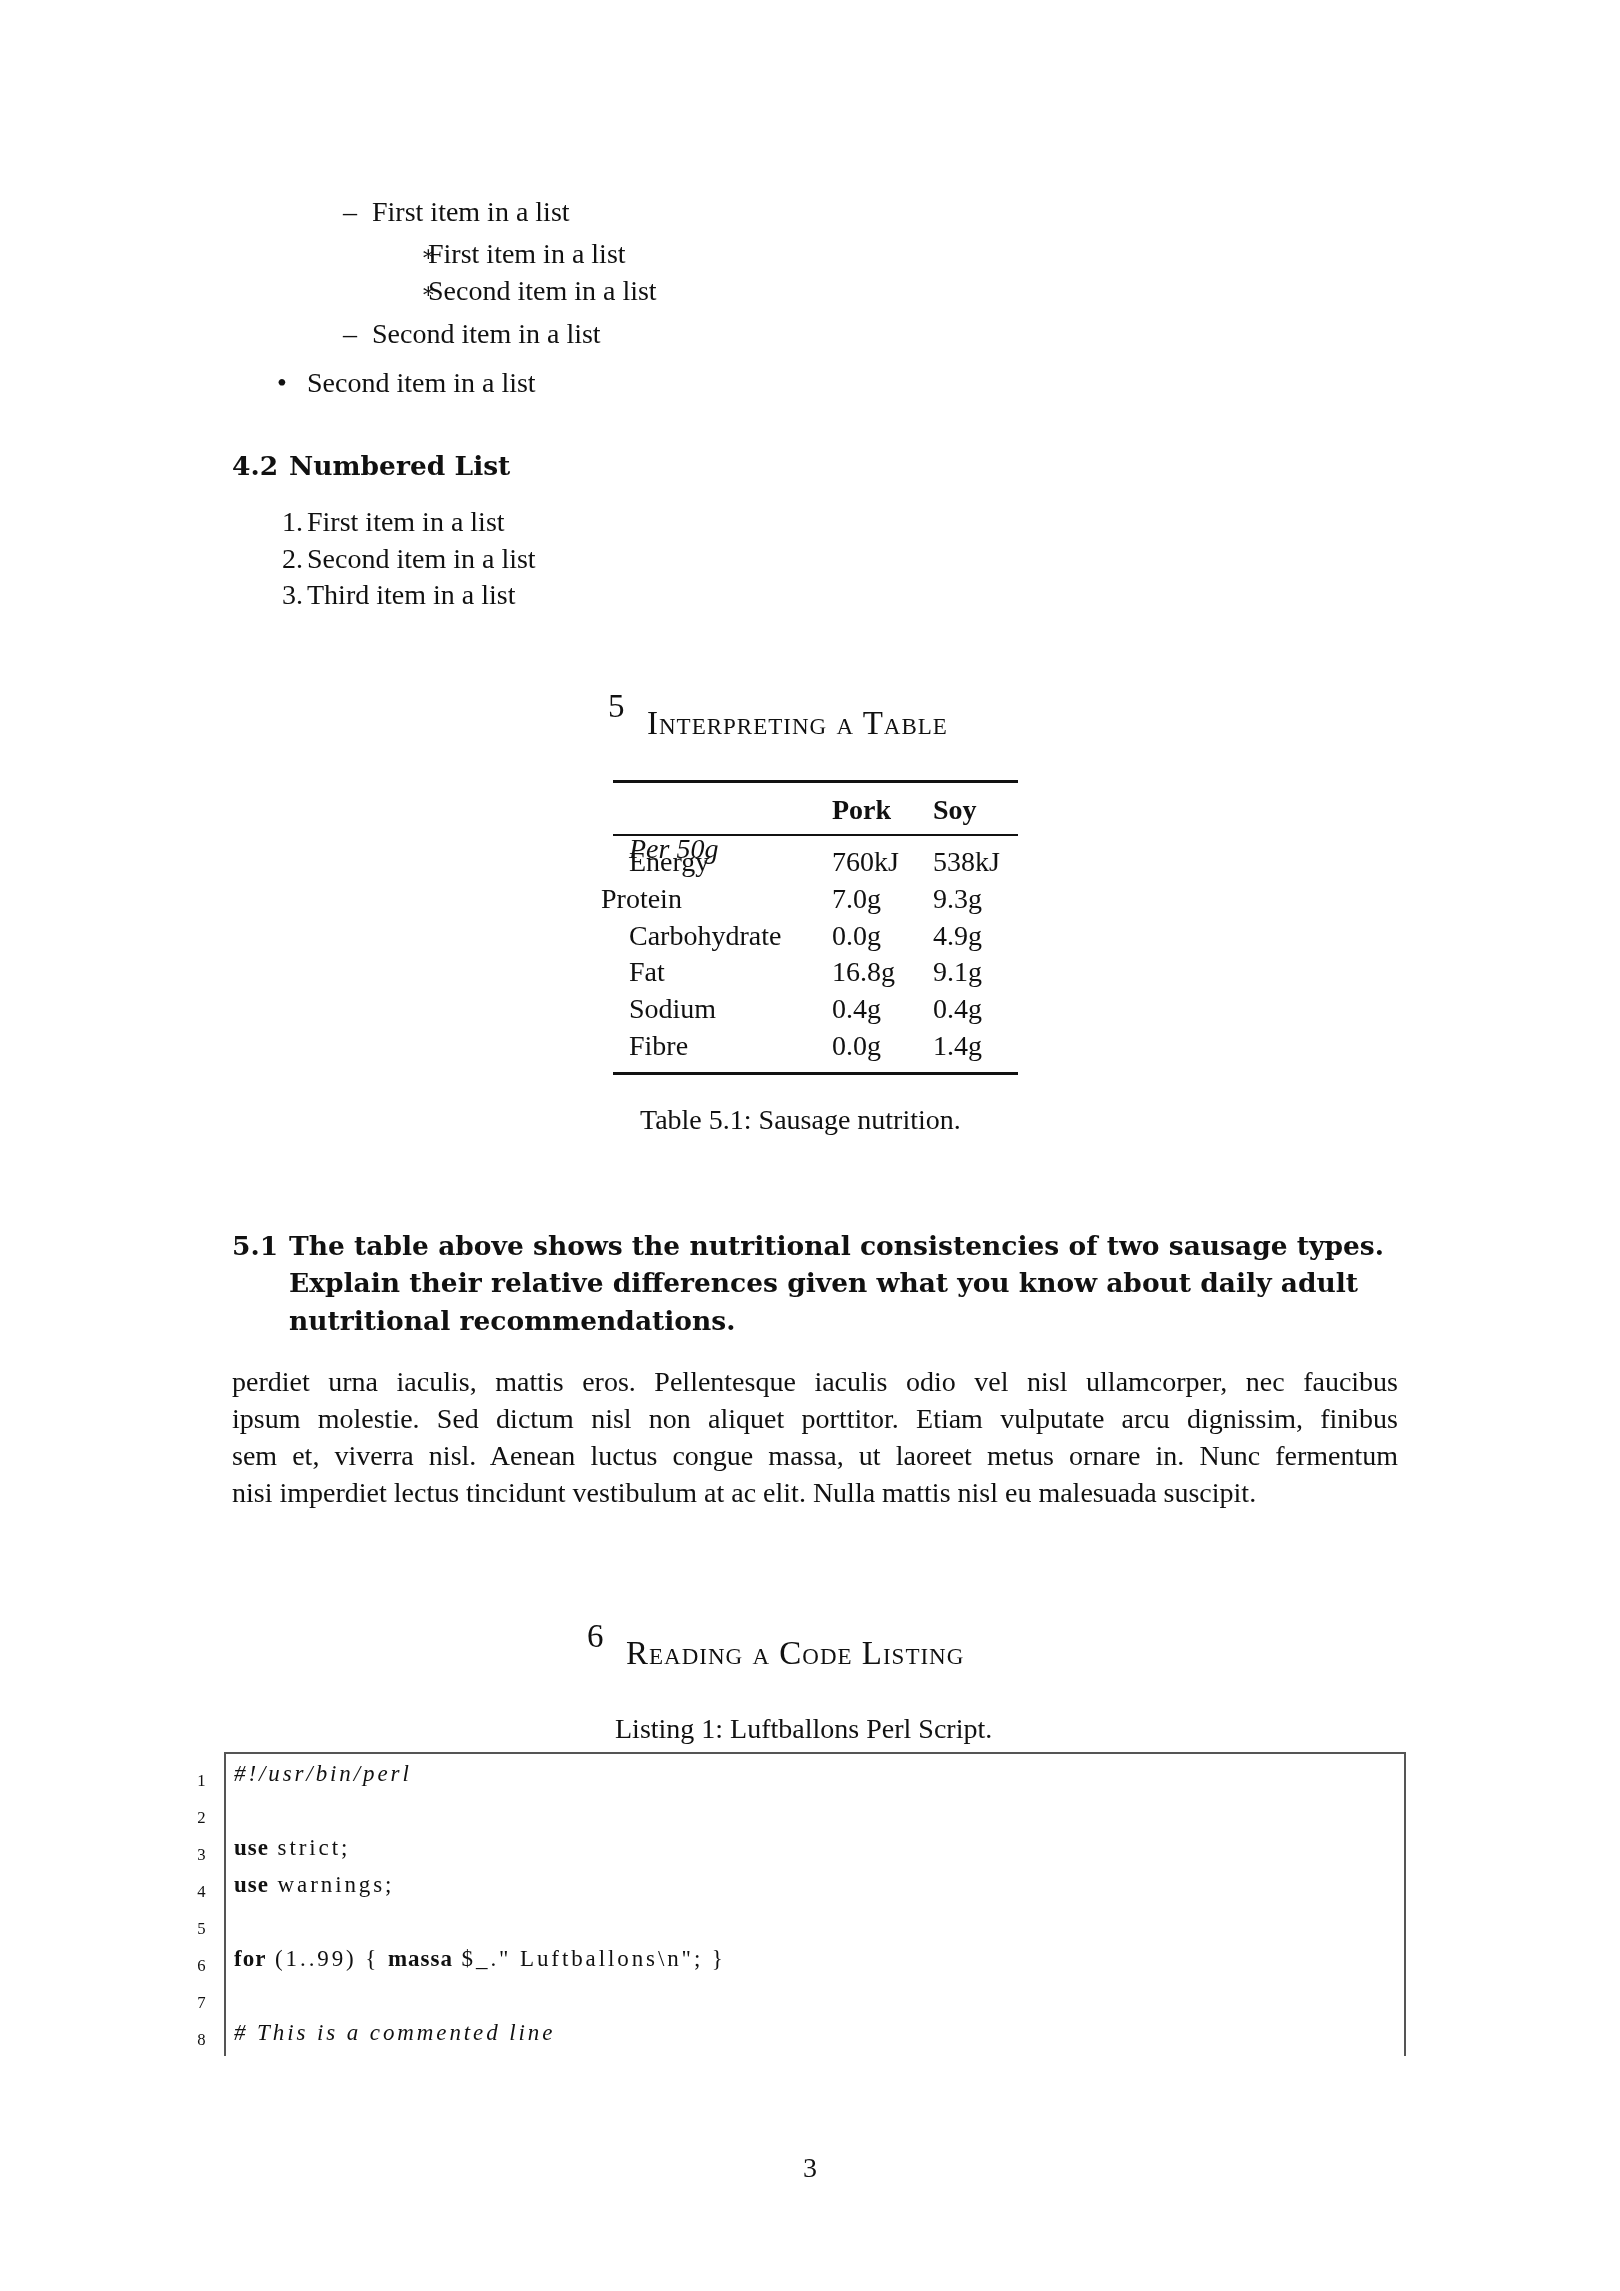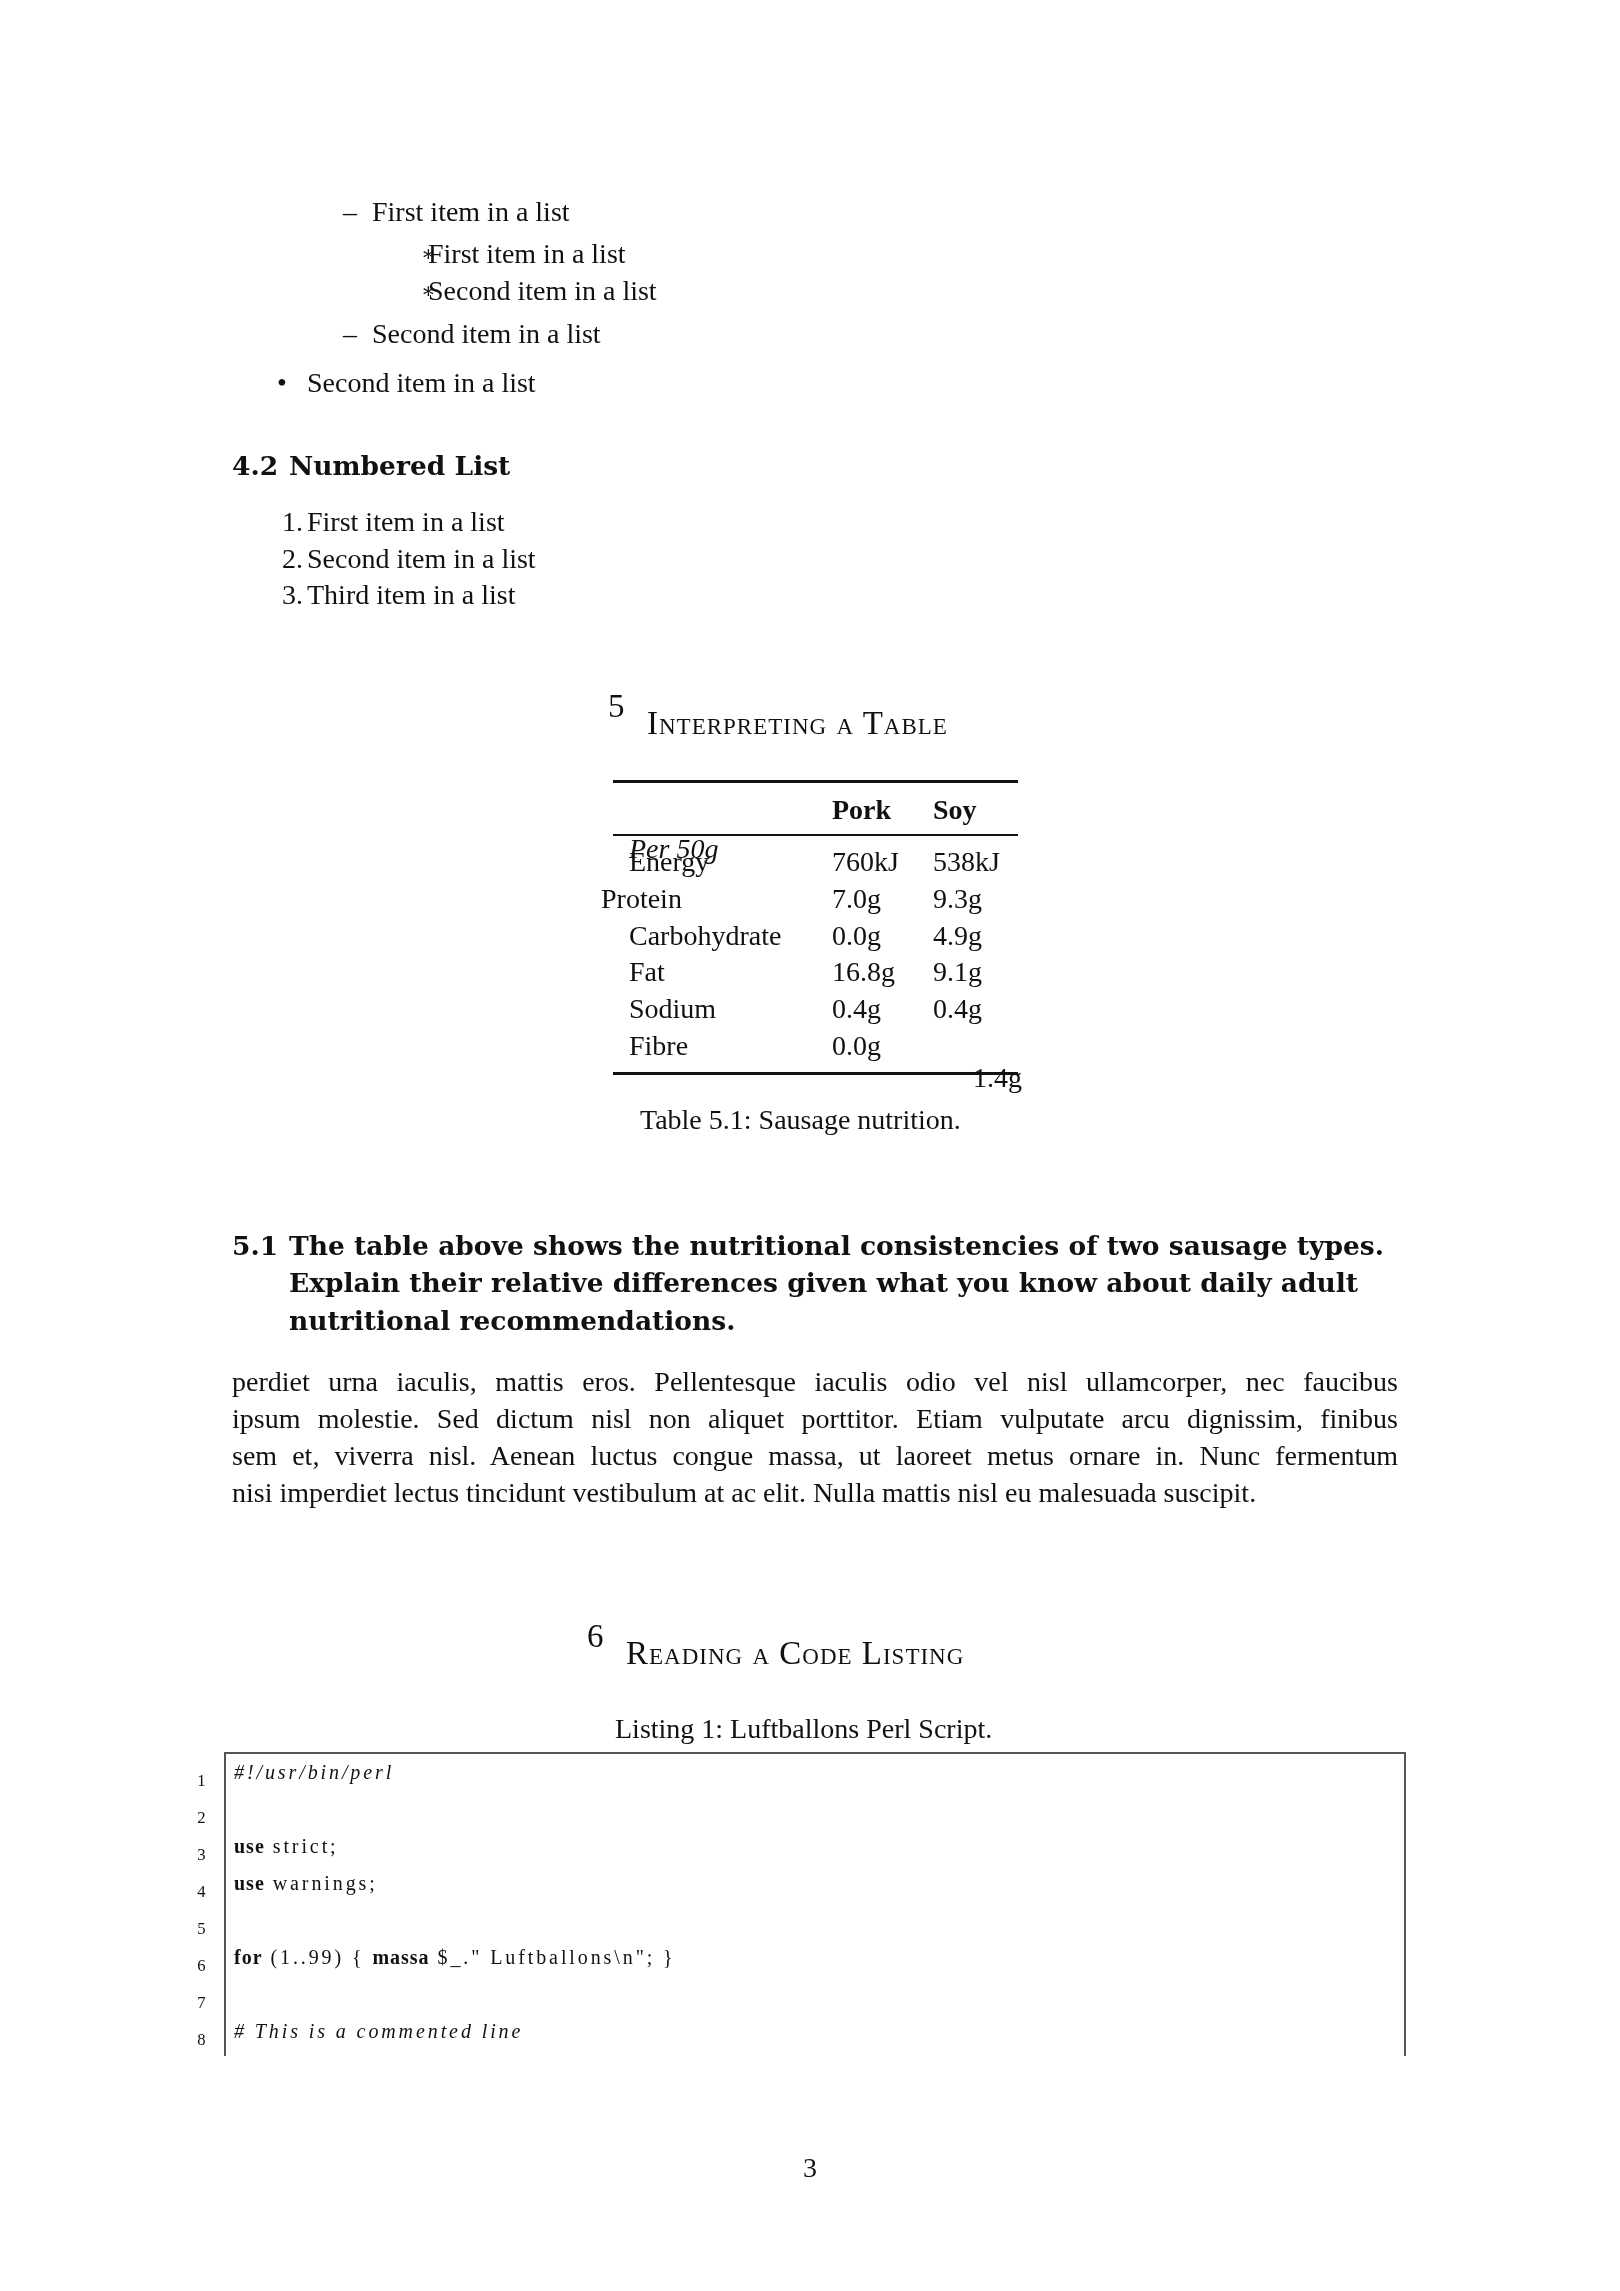--- a/index.html
+++ b/index.html
@@ -21,21 +21,21 @@
   .rule { position: absolute; background: #111; }
   .table-cell { font-family: "Liberation Serif", serif; font-size: 28px; }
   .para { position: absolute; left: 232px; width: 1166px; font-family: "Liberation Serif", serif;
           font-size: 28px; line-height: 37px; text-align: justify; white-space: normal; }
   .para-line { display: block; text-align: justify; text-align-last: justify; height: 37px; }
   .para-line.last { text-align-last: left; }
   .listing-box { position: absolute; left: 224px; top: 1752px; width: 1182px; height: 304px;
                  border: 2px solid #555; border-bottom: none; box-sizing: border-box; }
   .lineno { position: absolute; left: 192px; width: 13.7px; text-align: right;
             font-family: "Liberation Serif", serif; font-size: 16.7px; }
-  .code { position: absolute; left: 234px; font-family: "Liberation Serif", serif; font-size: 20px;
+  .code { position: absolute; left: 234px; font-family: "Liberation Serif", serif; font-size: 23px;
           letter-spacing: 2.9px; white-space: pre; }
   .kw { font-weight: bold; letter-spacing: 1px; }
   .cm { font-style: italic; }
 </style>
 </head>
 <body>
 
 <div>
   <span class="abs txt dash" style="top:198px;">–</span>
   <span class="abs txt dash-text" style="top:198px;">First item in a list</span>
@@ -86,21 +86,21 @@
         <span class="abs table-cell" style="left: 832px; top: 920px;">0.0g</span>
         <span class="abs table-cell" style="left: 933px; top: 920px;">4.9g</span>
         <span class="abs table-cell" style="left: 629px; top: 956px;">Fat</span>
         <span class="abs table-cell" style="left: 832px; top: 956px;">16.8g</span>
         <span class="abs table-cell" style="left: 933px; top: 956px;">9.1g</span>
         <span class="abs table-cell" style="left: 629px; top: 993px;">Sodium</span>
         <span class="abs table-cell" style="left: 832px; top: 993px;">0.4g</span>
         <span class="abs table-cell" style="left: 933px; top: 993px;">0.4g</span>
         <span class="abs table-cell" style="left: 629px; top: 1030px;">Fibre</span>
         <span class="abs table-cell" style="left: 832px; top: 1030px;">0.0g</span>
-        <span class="abs table-cell" style="left: 933px; top: 1062px; margin-left: 40px;">1.4g</span>
+        <span class="abs table-cell" style="left: 933px; top: 1030px;">1.4g</span>
       </div>
     <div class="rule" style="left:613px; top:1072px; width:405px; height:2.9px;"></div>
   </div>
 
   <span class="abs txt" style="left:640px; top:1106px;">Table 5.1: Sausage nutrition.</span>
 
   <div>
     <span class="abs sub-heading" style="left:232px; top:1230px;">5.1</span>
     <span class="abs sub-heading" style="left:289px; top:1230px;">The table above shows the nutritional consistencies of two sausage types.</span>
     <span class="abs sub-heading" style="left:289px; top:1267px;">Explain their relative differences given what you know about daily adult</span>

